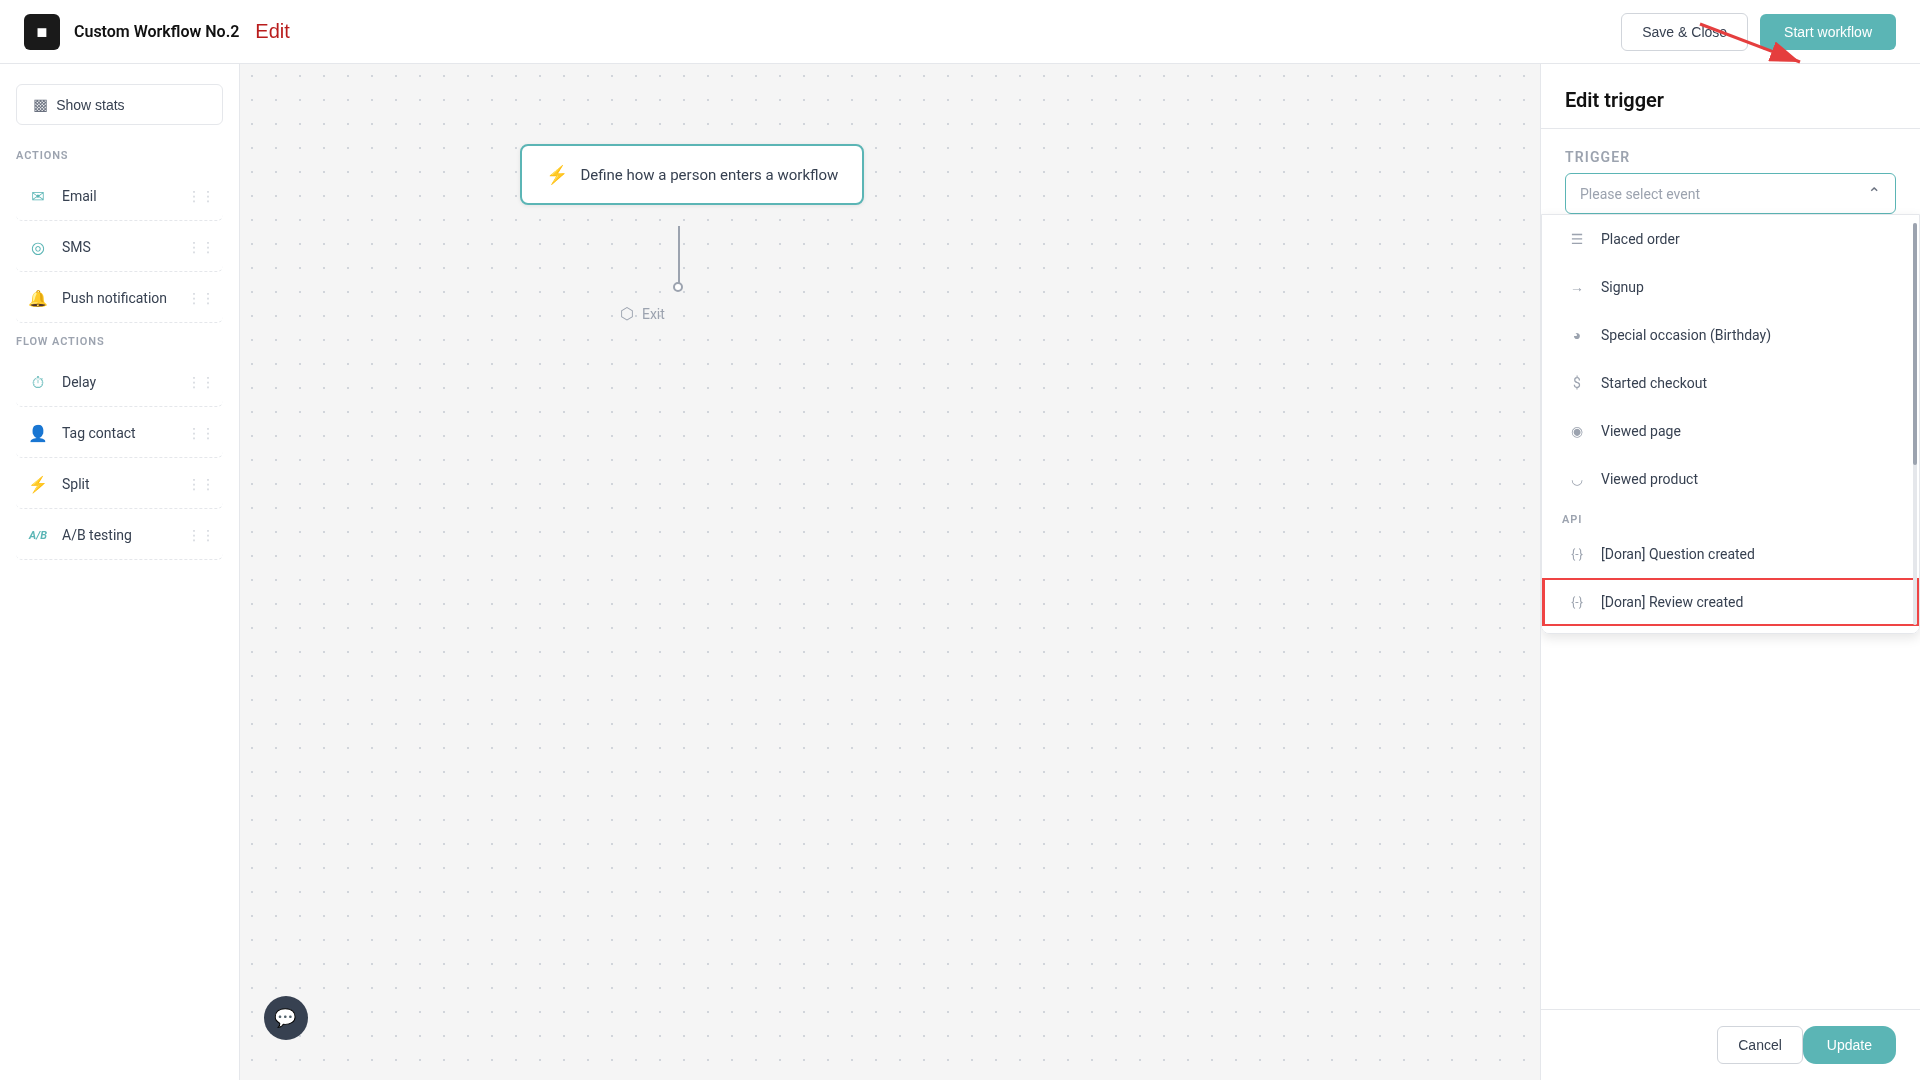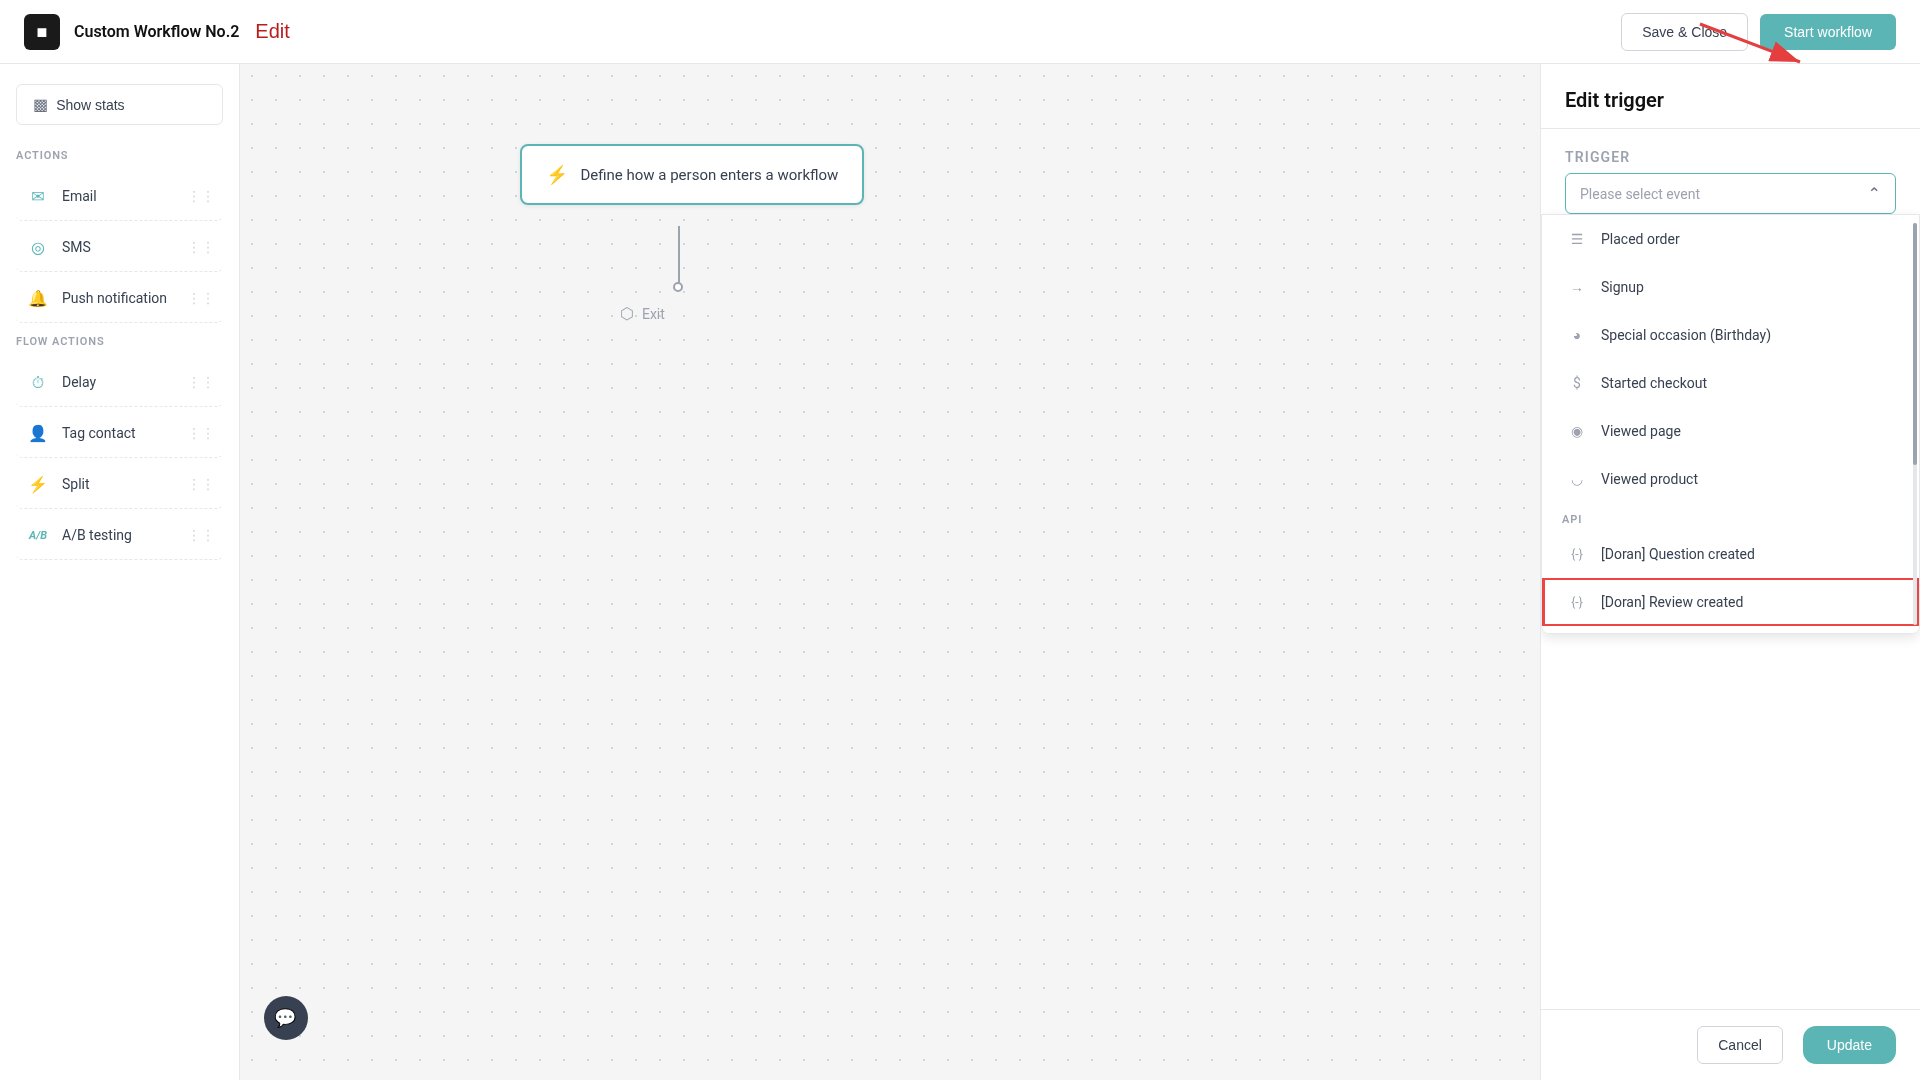--- a/index.html
+++ b/index.html
@@ -312,21 +312,21 @@
       font-size: 14px;
       flex-shrink: 0;
     }
 
     
     .panel-footer {
       padding: 16px 24px;
       border-top: 1px solid #e5e7eb;
       display: flex;
       justify-content: flex-end;
-      gap: 20px;
+      gap: 0;
     }
     .btn-cancel {
       background: #fff;
       border: 1px solid #d1d5db;
       color: #374151;
       padding: 10px 20px;
       border-radius: 6px;
       font-size: 14px;
       cursor: pointer;
     }

